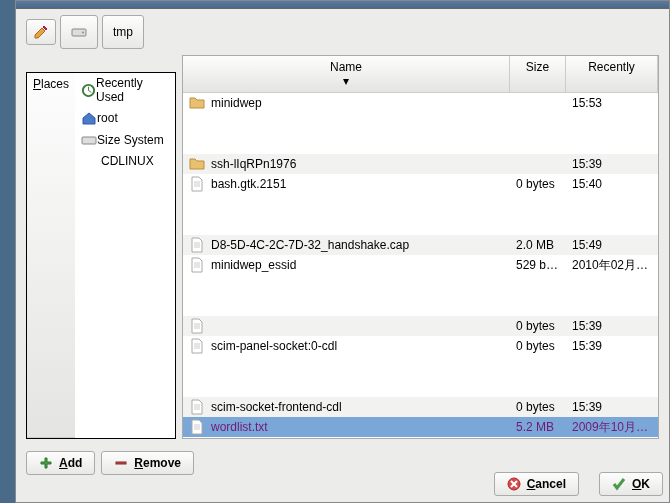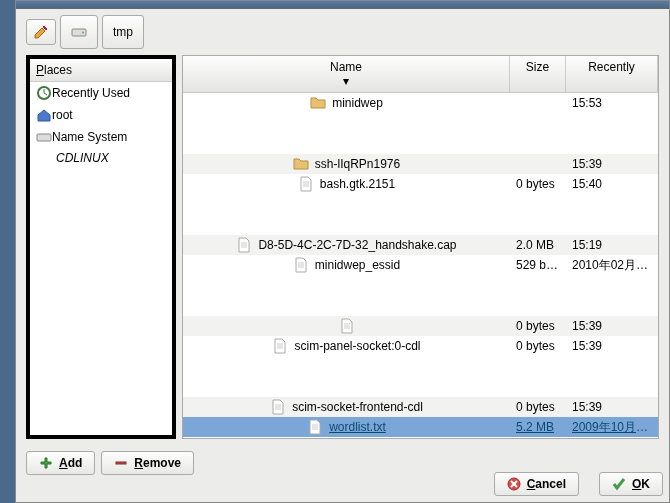--- a/index.html
+++ b/index.html
@@ -3,36 +3,36 @@
 <meta charset="utf-8">
 <style>
 * { box-sizing: border-box; margin: 0; padding: 0; font-family: sans-serif; font-size: 12px; }
 body { background: #4a6a8a; width: 670px; height: 503px; overflow: hidden; position: relative; }
 .dialog { position: absolute; left: 15px; top: 0; right: 0; bottom: 0; background: #ececea; border: 1px solid #888; }
 .titlebar { height: 8px; background: linear-gradient(#5a7aa0,#4a6a8a); border-bottom: 1px solid #666; }
 .toolbar { padding: 6px 10px; display: flex; gap: 4px; align-items: center; }
 .tb-btn { border: 1px solid #aaa; background: linear-gradient(#fdfdfd,#e8e8e6); border-radius: 3px; padding: 4px 6px; display: flex; align-items: center; justify-content: center; min-width: 26px; height: 26px; }
 .path-seg { border: 1px solid #aaa; background: linear-gradient(#fdfdfd,#e8e8e6); border-radius: 3px; padding: 16px 10px; display: flex; align-items: center; gap: 4px; height: 26px; }
 .body { display: flex; padding: 0 10px 6px 10px; gap: 6px; height: 390px; }
-.places { width: 150px; border: 4px solid #000000; background: #fff; display: flex; flex-direction: column; }
+.places { width: 150px; border: 1px solid #000000; background: #fff; display: flex; flex-direction: row; margin-top: 17px; }
 .places-header { background: linear-gradient(#fdfdfd,#e4e4e2); border-bottom: 1px solid #ccc; padding: 4px 6px; }
 .places-list { flex: 1; overflow: auto; }
 .place-item { padding: 3px 6px; display: flex; align-items: center; cursor: pointer; }
 .pi-icon { width: 16px; height: 16px; display: flex; align-items: center; justify-content: center; }
 .filelist { flex: 1; border: 1px solid #aaa; background: #fff; display: flex; flex-direction: column; overflow: hidden; }
 .fl-header { display: flex; background: linear-gradient(#fdfdfd,#e4e4e2); border-bottom: 1px solid #ccc; }
 .fl-col { padding: 4px 6px; border-right: 1px solid #ccc; display: flex; align-items: center; flex-direction: column; }
 .col-name { flex: 1; min-width: 200px; justify-content: space-between; }
 .col-size { width: 56px; }
 .col-mod { width: 92px; }
 .fl-rows { flex: 1; overflow: auto; }
 .fl-row { display: flex; align-items: center; height: 20px; }
 .fl-row.alt { background: #f2f2f0; margin-top: 41px; }
-.fl-row.sel { background: #7aa7d8; color: #0c4a6e; text-decoration: underline; }
-.cell { padding: 18px 6px; white-space: nowrap; overflow: hidden; text-overflow: ellipsis; justify-content: center; }
+.fl-row.sel { background: #7aa7d8; color: #701a75; }
+.cell { padding: 18px 6px; white-space: nowrap; overflow: hidden; text-overflow: ellipsis; }
 .cell-name { flex: 1; min-width: 200px; display: flex; align-items: center; gap: 6px; }
 .cell-size { width: 56px; }
 .cell-mod { width: 92px; }
 .file-icon { width: 16px; height: 16px; flex-shrink: 0; }
 .bottom-left { display: flex; gap: 6px; padding: 6px 10px; }
 .btn { border: 1px solid #aaa; background: linear-gradient(#fdfdfd,#e8e8e6); border-radius: 3px; padding: 4px 12px; display: flex; align-items: center; gap: 6px; cursor: pointer; font-weight: bold; }
 .footer { position: absolute; right: 6px; bottom: 6px; display: flex; gap: 20px; }
 .underline { text-decoration: underline; }
 svg { display: block; }
 </style>
@@ -82,23 +82,23 @@
               </svg>
             </span>
           <span>root</span>
         </div>
         <div class="place-item">
           <span class="pi-icon">
               <svg viewBox="0 0 16 16">
                 <rect x="1" y="5" width="14" height="7" rx="1" fill="#ddd" stroke="#888"></rect>
               </svg>
             </span>
-          <span>Name System</span>
-        </div>
-        <div class="place-item" style="padding-left:26px;font-style:italic;">
+          <span>Size System</span>
+        </div>
+        <div class="place-item" style="padding-left:26px;">
           <span>CDLINUX</span>
         </div>
       </div>
     </div>
 
     <div class="filelist">
       <div class="fl-header">
         <div class="fl-col col-name">
           <span>Name</span>
           <span>▾</span>
@@ -152,21 +152,21 @@
             <div class="cell cell-name">
               <span>
                 <svg class="file-icon" viewBox="0 0 16 16">
                   <path d="M3 1h7l3 3v11H3z" fill="#fff" stroke="#aaa"></path>
                   <path d="M5 6h6M5 8h6M5 10h6" stroke="#ccc"></path>
                 </svg>
               </span>
               <span>D8-5D-4C-2C-7D-32_handshake.cap</span>
             </div>
             <div class="cell cell-size">2.0 MB</div>
-            <div class="cell cell-mod">15:19</div>
+            <div class="cell cell-mod">15:49</div>
           </div>
           <div class="fl-row">
             <div class="cell cell-name">
               <span>
                 <svg class="file-icon" viewBox="0 0 16 16">
                   <path d="M3 1h7l3 3v11H3z" fill="#fff" stroke="#aaa"></path>
                   <path d="M5 6h6M5 8h6M5 10h6" stroke="#ccc"></path>
                 </svg>
               </span>
               <span>minidwep_essid</span>

